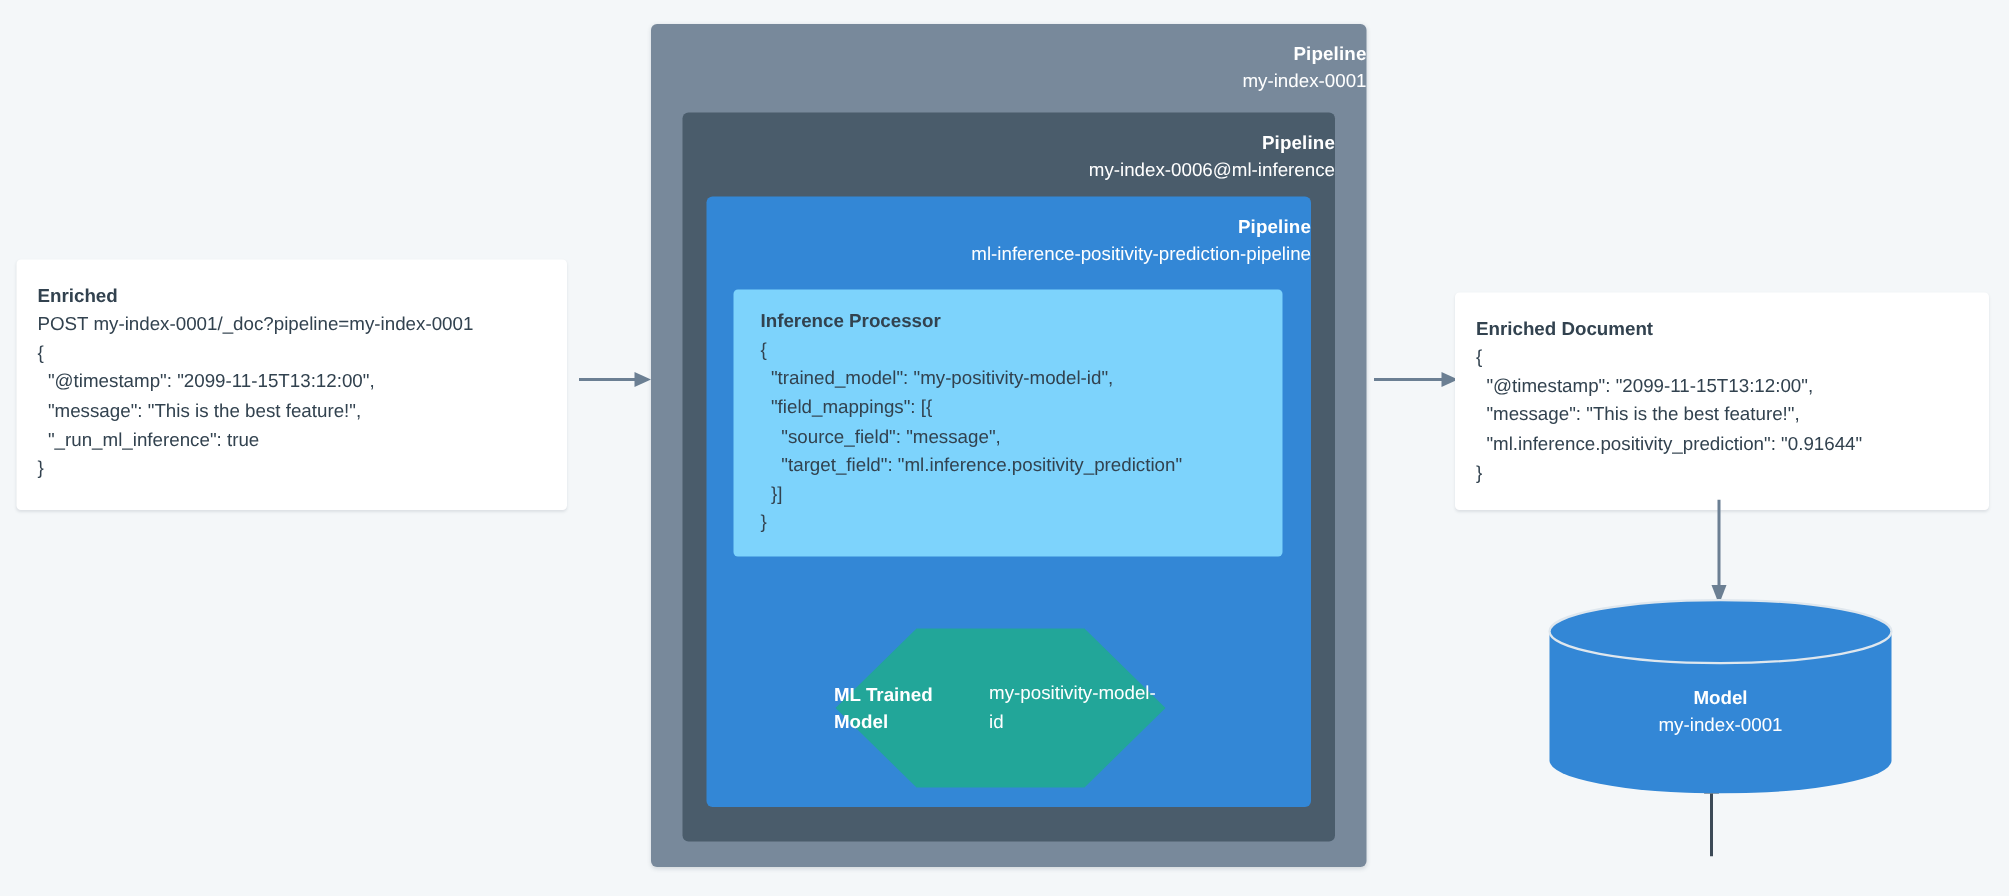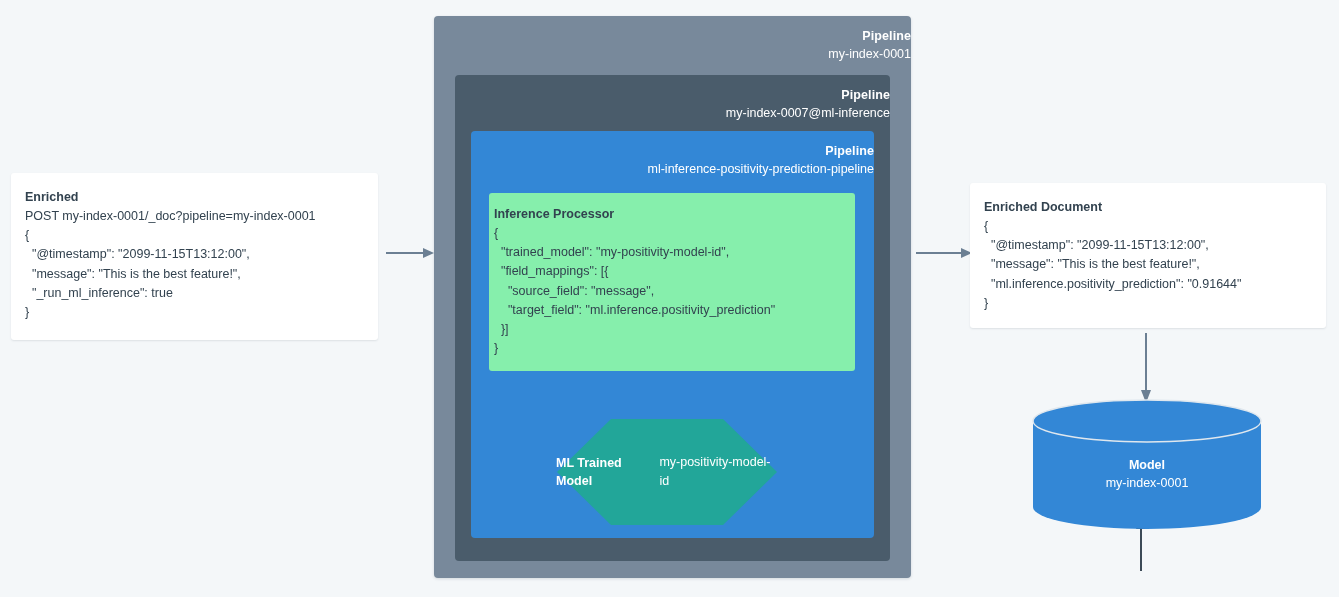--- a/index.html
+++ b/index.html
@@ -47,21 +47,21 @@
   }
 
   #document-card {
     left: 11px;
     top: 173px;
     width: 367px;
     height: 167px;
   }
   #enriched-card {
     left: 970px;
-    top: 183px;
+    top: 195px;
     width: 356px;
     height: 145px;
   }
 
   
   .pipe-box {
     position: absolute;
     box-sizing: border-box;
     border-radius: 4px;
   }
@@ -104,23 +104,23 @@
   }
 
   
   #inference-processor {
     position: absolute;
     left: 18px;
     top: 62px;
     width: 366px;
     height: 178px;
     box-sizing: border-box;
-    background: #86efac;
+    background: #7dd3fc;
     border-radius: 3px;
-    padding: 12px 5px;
+    padding: 12px 18px;
   }
   .proc-title {
     font-size: 12.5px;
     font-weight: bold;
     color: #32424f;
     line-height: 19px;
     white-space: pre;
   }
   .proc-line {
     font-size: 12.5px;
@@ -227,21 +227,21 @@
 
   <div class="pipe-box" id="pipeline-outer">
     <div class="pipe-head">
       <div class="pipe-label">Pipeline</div>
       <div class="pipe-name">my-index-0001</div>
     </div>
 
     <div class="pipe-box" id="pipeline-middle">
       <div class="pipe-head">
         <div class="pipe-label">Pipeline</div>
-        <div class="pipe-name">my-index-0007@ml-inference</div>
+        <div class="pipe-name">my-index-0006@ml-inference</div>
       </div>
 
       <div class="pipe-box" id="pipeline-inner">
         <div class="pipe-head">
           <div class="pipe-label">Pipeline</div>
           <div class="pipe-name">ml-inference-positivity-prediction-pipeline</div>
         </div>
 
         <div id="inference-processor">
           <div class="proc-title">Inference Processor</div>

